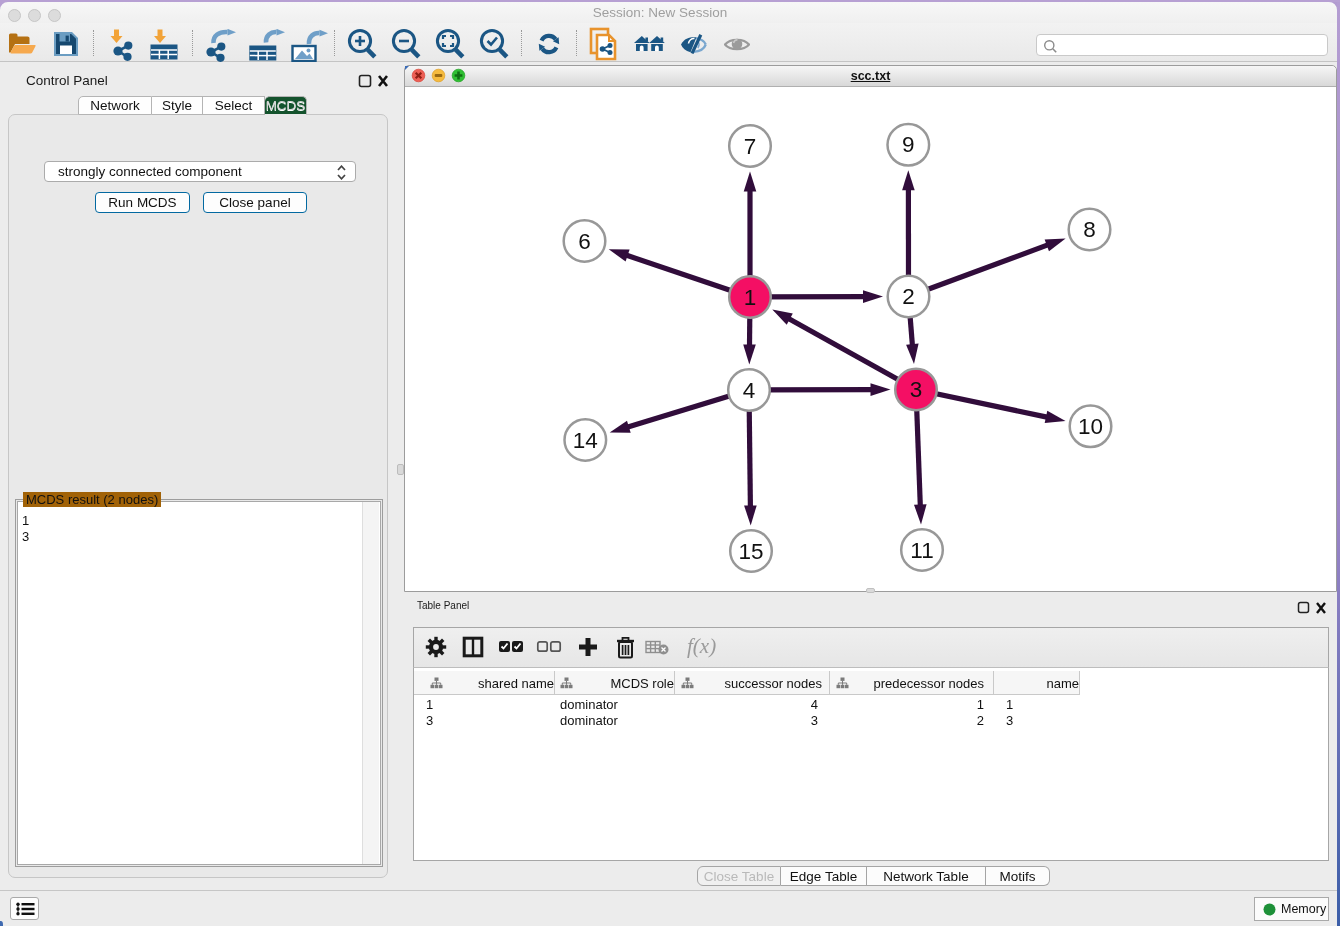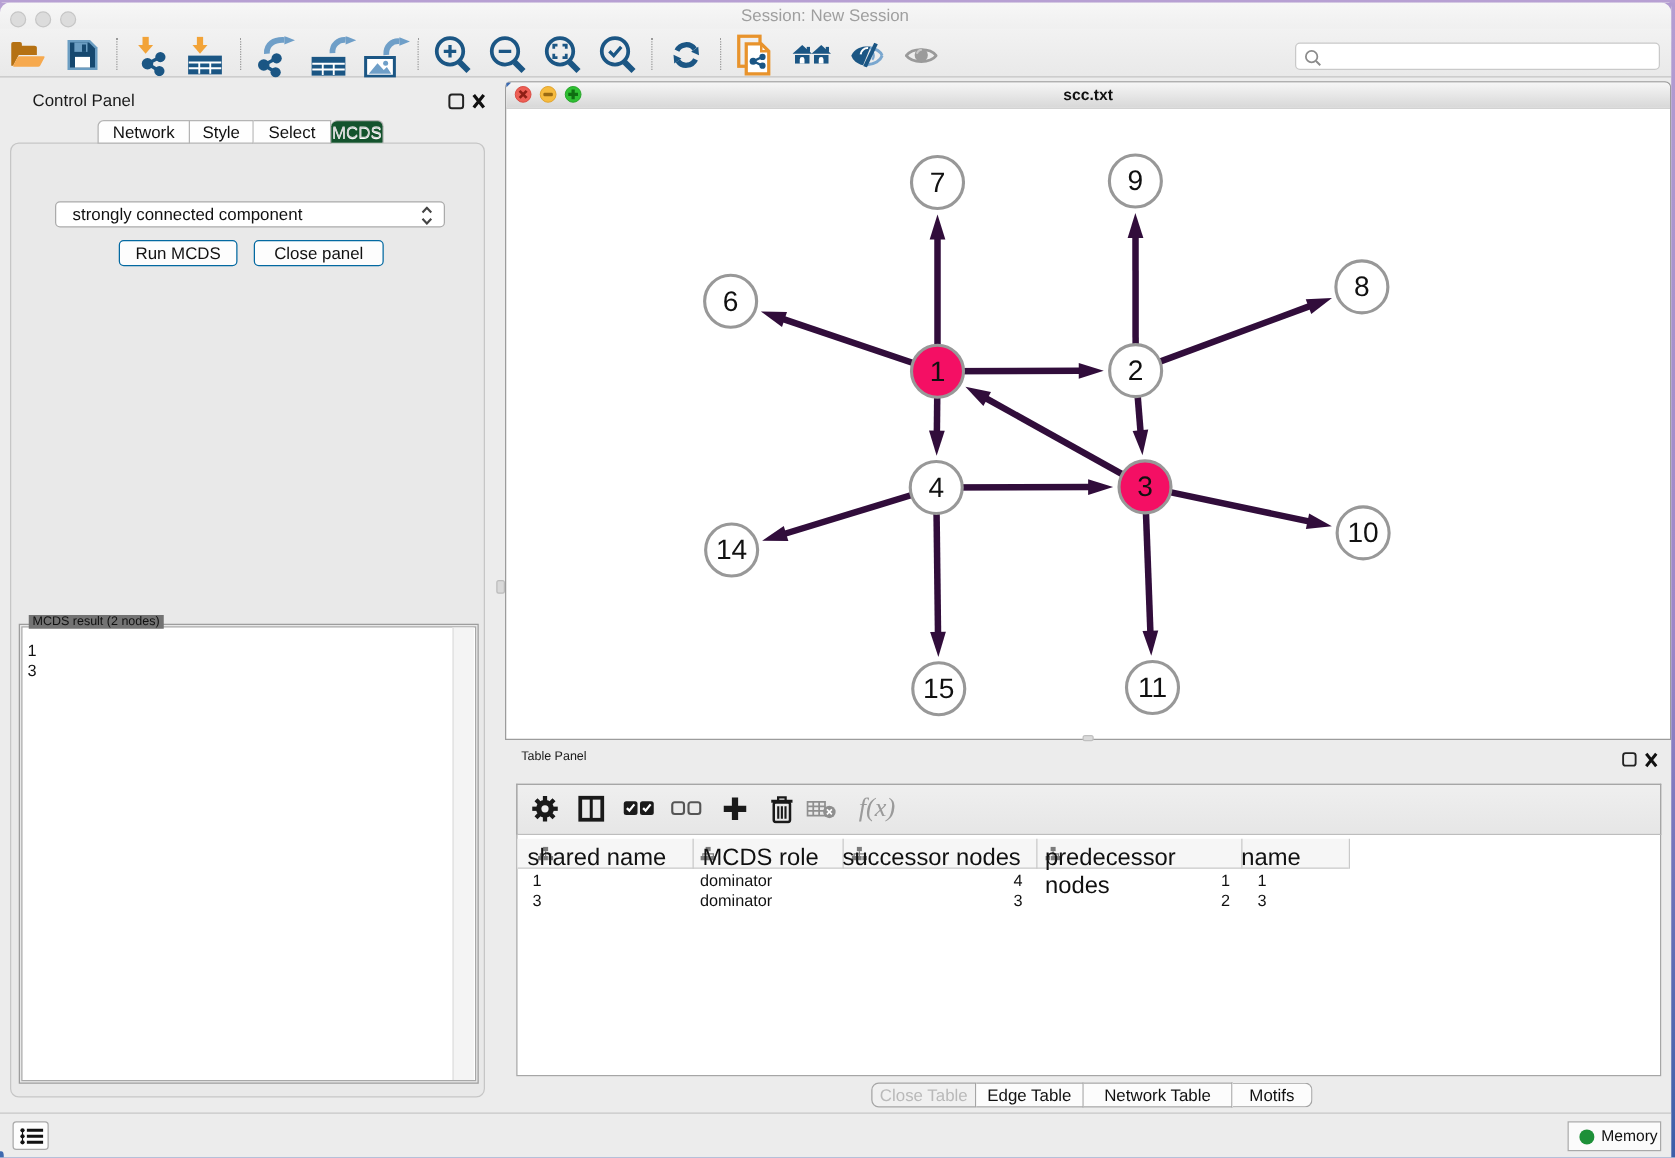--- a/index.html
+++ b/index.html
@@ -26,45 +26,45 @@
   border:1px solid #c6c6c6; border-radius:7px; }
 .cptab { position:absolute; top:96px; height:19px; background:#fefefe;
   border:1px solid #b4b4b4; font-size:13.5px; text-align:center; line-height:18px; color:#111; }
 #opt-label { left:8px; top:139px; width:380px; text-align:center; font-size:13.5px; color:#111; }
 #dropdown { left:44px; top:161px; width:312px; height:21px; background:#fff;
   border:1px solid #ababab; border-radius:4px; font-size:13.5px; line-height:19px;
   padding-left:13px; color:#111; }
 .btn { position:absolute; top:192px; height:21px; background:#fdfdfd; border:1px solid #0369a1;
   border-radius:4px; font-size:13.5px; text-align:center; line-height:19px; color:#111; }
 #fieldset { left:15px; top:499px; width:368px; height:368px; border:1px solid #9d9d9d; }
-#fs-legend { left:23px; top:492px; font-size:10px; color:#111; background:#737373; padding:0 3px; }
+#fs-legend { left:23px; top:492px; font-size:13px; color:#111; background:#a16207; padding:0 3px; }
 #fs-white { left:17px; top:501px; width:364px; height:364px; background:#fff; border:1px solid #a8a8a8; }
 #fs-scroll { left:362px; top:502px; width:17px; height:362px; background:#f4f4f4; border-left:1px solid #dedede; }
 #fs-items { left:22px; top:513px; font-size:13px; color:#111; line-height:16px; }
 #vgrip { left:397px; top:464px; width:7px; height:11px; background:#d9d9d9; border:1px solid #bcbcbc; border-radius:2px; }
 
 #net { left:404px; top:65px; width:933px; height:527px; border:1px solid #9c9c9c;
   border-radius:5px 5px 0 0; background:#fff; }
 #net-head { position:absolute; left:0; top:0; width:100%; height:21px;
   background:linear-gradient(#f6f6f6,#d8d8d8); border-bottom:1px solid #b0b0b0;
   border-radius:5px 5px 0 0; }
 #net-title { position:absolute; left:0; top:3px; width:100%; text-align:center;
-  font-size:12.5px; color:#111; font-weight:bold; }
+  font-size:12.5px; color:#111; font-weight:bold;text-decoration:underline; }
 #hgrip { left:866px; top:588px; width:9px; height:5px; background:#dadada; border:1px solid #c0c0c0; border-radius:2px; }
 
 #tp-title { left:417px; top:600px; font-size:10px; color:#1a1a1a; }
 #tp-box { left:413px; top:627px; width:916px; height:234px; background:#fff; border:1px solid #a6a6a6; }
 #tp-toolbar { left:413px; top:627px; width:916px; height:41px;
   background:linear-gradient(#efefef,#e6e6e6); border:1px solid #a6a6a6; border-bottom:1px solid #bdbdbd; }
 #tp-fx { left:687px; top:634px; font-family:"Liberation Serif",serif; font-style:italic;
   font-size:21px; color:#9a9a9a; }
 #thead { left:414px; top:671px; width:665px; height:24px; background:#f6f6f6;
   border-bottom:1px solid #c9c9c9; }
 .thsep { position:absolute; top:671px; height:24px; width:1px; background:#c9c9c9; }
-.th { position:absolute; top:676px; font-size:19px; color:#111; text-align:left; }
+.th { position:absolute; top:676px; font-size:13px; color:#111; text-align:right; }
 .td { position:absolute; font-size:13px; color:#111; }
 
 .btab { position:absolute; top:866px; height:20px; background:#fcfcfc; border:1px solid #a5a5a5;
   font-size:13.5px; text-align:center; line-height:20px; color:#111; }
 
 #sbar { left:0; top:890px; width:1337px; height:36px; background:#ececec; border-top:1px solid #c6c6c6; }
 #listbtn { left:10px; top:897px; width:29px; height:23px; background:#fdfdfd;
   border:1px solid #a9a9a9; border-radius:3px; }
 #membtn { left:1254px; top:897px; width:75px; height:24px; background:#fbfbfb;
   border:1px solid #a9a9a9; font-size:12.5px; color:#111; }

